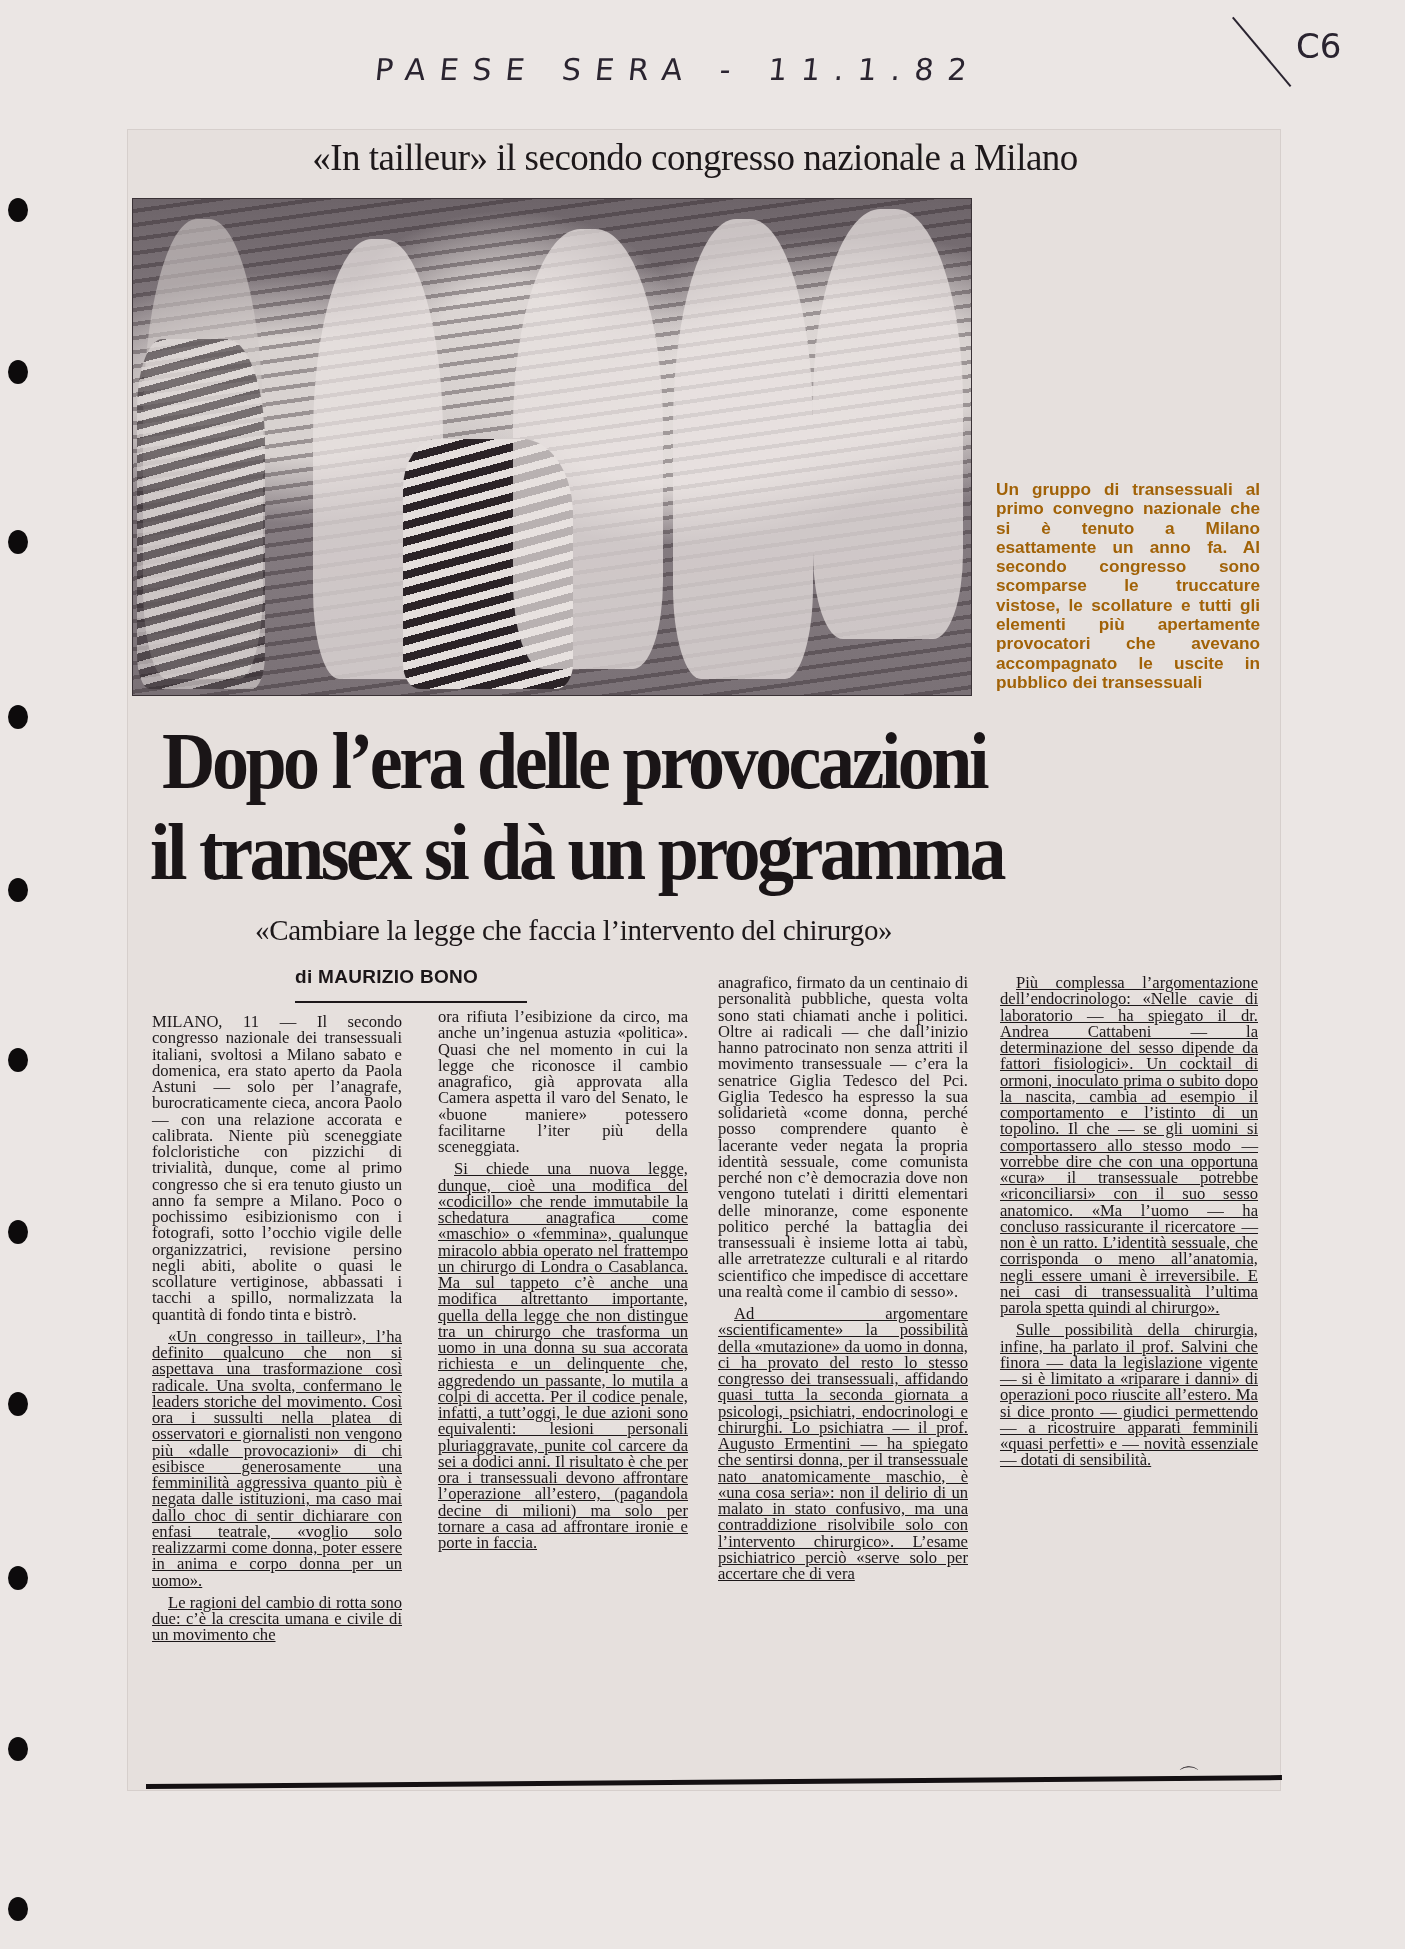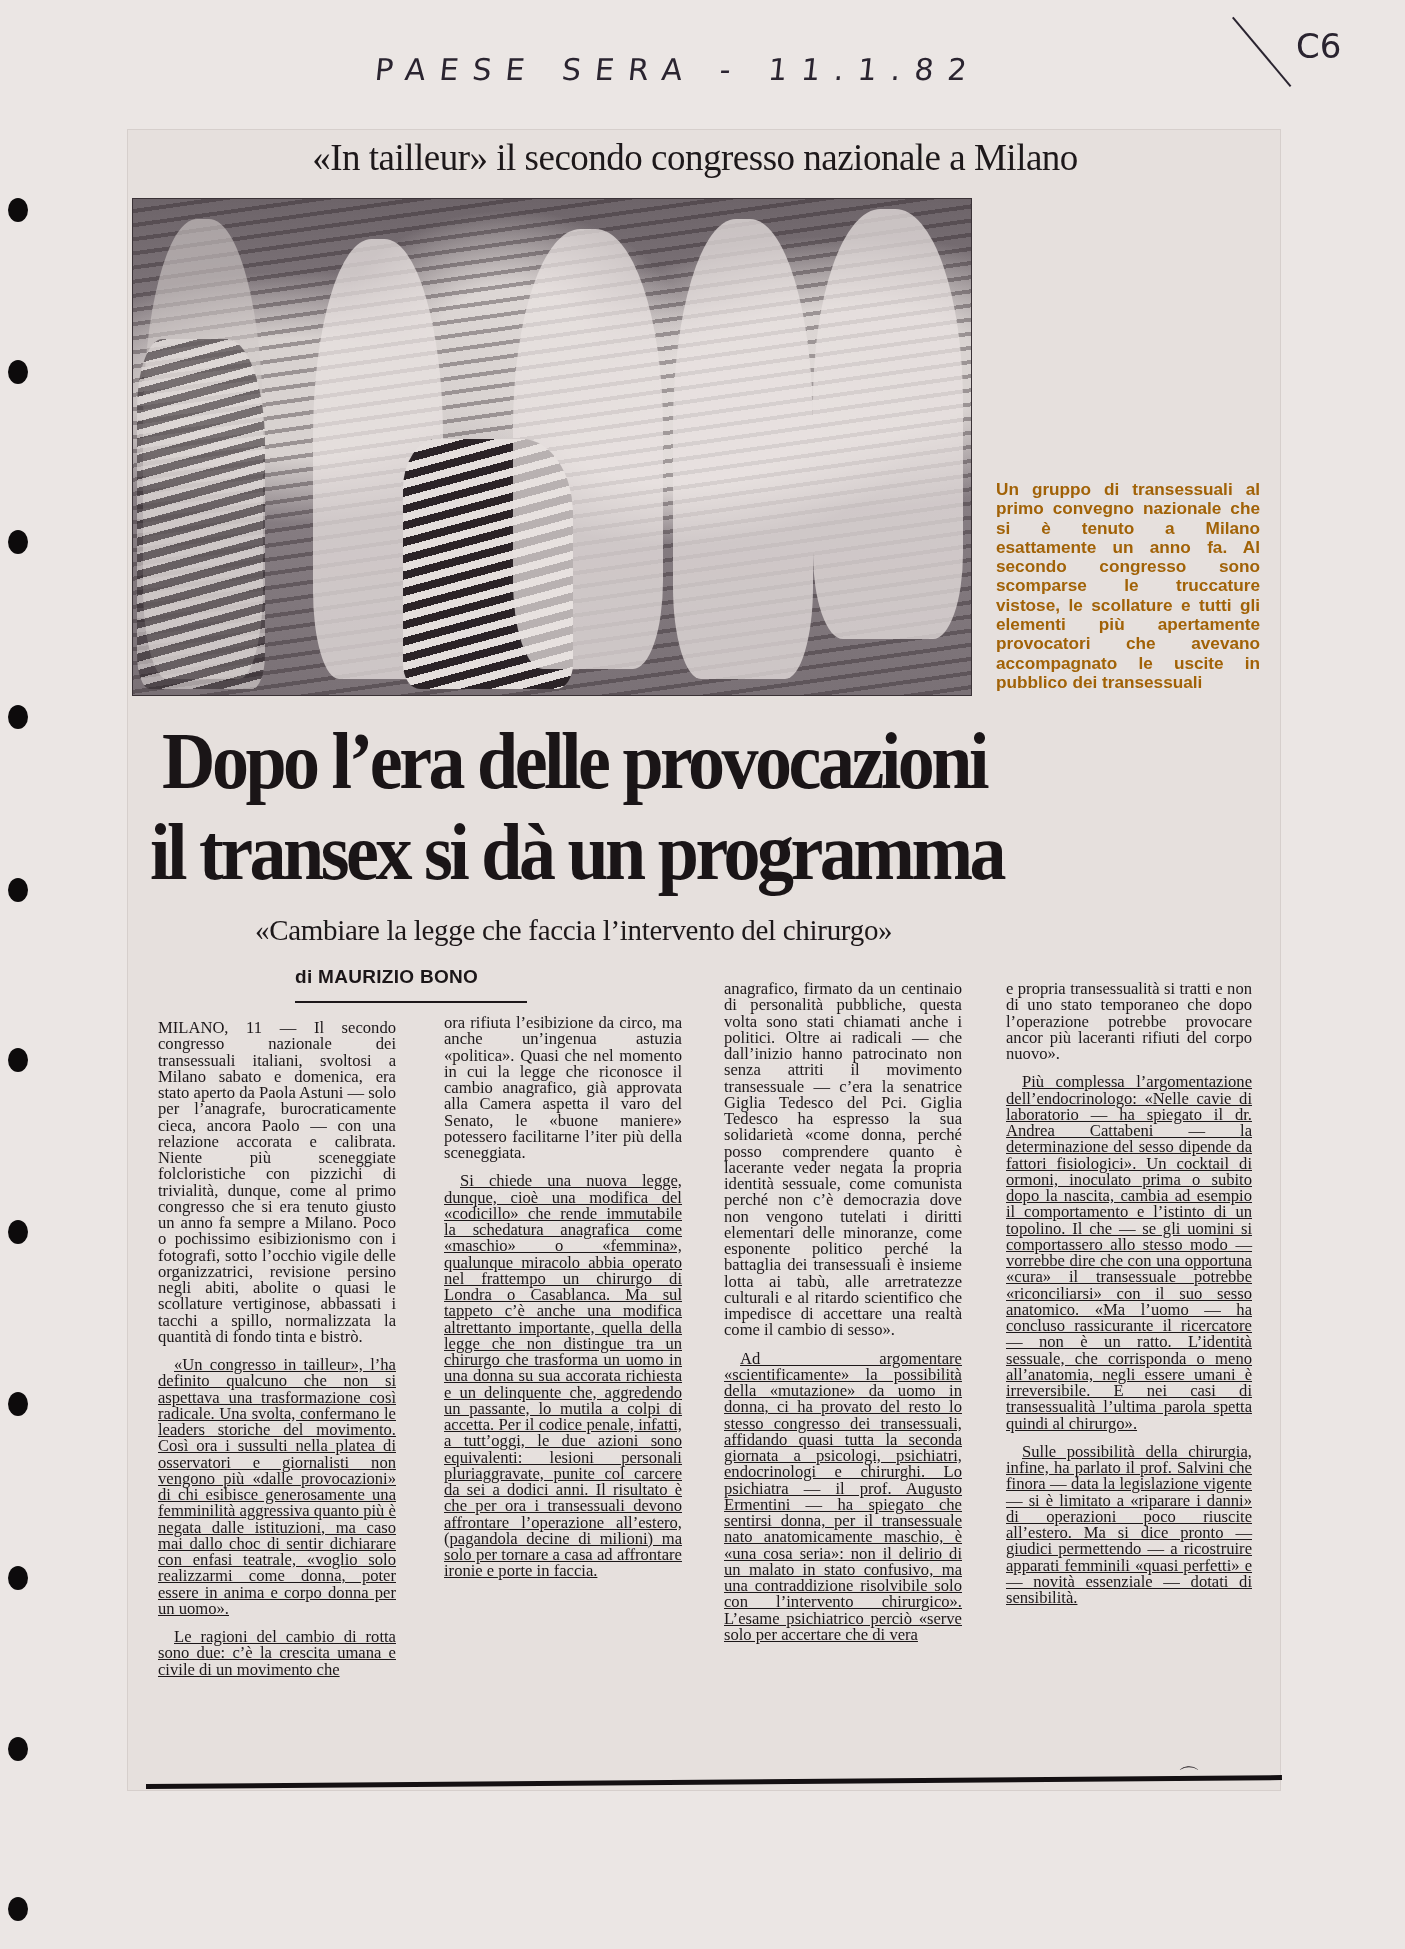--- a/index.html
+++ b/index.html
@@ -69,21 +69,21 @@
   .byline {
     position: absolute; left: 295px; top: 966px; width: 232px;
     font-family: "Liberation Sans", sans-serif; font-weight: bold; font-size: 19px;
     letter-spacing: 0.3px; border-bottom: 2px solid #1d181a; padding-bottom: 13px;
   }
   .col {
     position: absolute; width: 262px;
     font-size: 16.6px; line-height: 16.25px; text-align: justify; color: #1c1719;
     hyphens: none;
   }
-  .col p { margin: 12px; text-indent: 0; }
+  .col p { margin: 6px; text-indent: 0; }
   .col p.ind { text-indent: 16px; text-decoration: underline; }
   .col1 { left: 146px; top: 1008px; }
   .col2 { left: 432px; top: 1003px; }
   .col3 { left: 712px; top: 969px; }
   .col4 { left: 994px; top: 969px; width: 270px; }
   .rule {
     position: absolute; left: 146px; top: 1784px; width: 1136px; height: 5px;
     background: #141012; transform: rotate(-0.45deg); transform-origin: left center;
   }
   .sig { position: absolute; left: 1178px; top: 1762px; font-size: 22px; color: #2a2428; }
@@ -144,19 +144,18 @@
   <p>ora rifiuta l’esibizione da circo, ma anche un’ingenua astuzia «politica». Quasi che nel momento in cui la legge che riconosce il cambio anagrafico, già approvata alla Camera aspetta il varo del Senato, le «buone maniere» potessero facilitarne l’iter più della sceneggiata.</p>
   <p class="ind">Si chiede una nuova legge, dunque, cioè una modifica del «codicillo» che rende immutabile la schedatura anagrafica come «maschio» o «femmina», qualunque miracolo abbia operato nel frattempo un chirurgo di Londra o Casablanca. Ma sul tappeto c’è anche una modifica altrettanto importante, quella della legge che non distingue tra un chirurgo che trasforma un uomo in una donna su sua accorata richiesta e un delinquente che, aggredendo un passante, lo mutila a colpi di accetta. Per il codice penale, infatti, a tutt’oggi, le due azioni sono equivalenti: lesioni personali pluriaggravate, punite col carcere da sei a dodici anni. Il risultato è che per ora i transessuali devono affrontare l’operazione all’estero, (pagandola decine di milioni) ma solo per tornare a casa ad affrontare ironie e porte in faccia.</p>
 </div>
 
 <div class="col col3">
   <p>anagrafico, firmato da un centinaio di personalità pubbliche, questa volta sono stati chiamati anche i politici. Oltre ai radicali — che dall’inizio hanno patrocinato non senza attriti il movimento transessuale — c’era la senatrice Giglia Tedesco del Pci. Giglia Tedesco ha espresso la sua solidarietà «come donna, perché posso comprendere quanto è lacerante veder negata la propria identità sessuale, come comunista perché non c’è democrazia dove non vengono tutelati i diritti elementari delle minoranze, come esponente politico perché la battaglia dei transessuali è insieme lotta ai tabù, alle arretratezze culturali e al ritardo scientifico che impedisce di accettare una realtà come il cambio di sesso».</p>
   <p class="ind">Ad argomentare «scientificamente» la possibilità della «mutazione» da uomo in donna, ci ha provato del resto lo stesso congresso dei transessuali, affidando quasi tutta la seconda giornata a psicologi, psichiatri, endocrinologi e chirurghi. Lo psichiatra — il prof. Augusto Ermentini — ha spiegato che sentirsi donna, per il transessuale nato anatomicamente maschio, è «una cosa seria»: non il delirio di un malato in stato confusivo, ma una contraddizione risolvibile solo con l’intervento chirurgico». L’esame psichiatrico perciò «serve solo per accertare che di vera</p>
 </div>
 
 <div class="col col4">
-  <p>e propria transessualità si tratti e non di uno stato temporaneo che dopo l’operazione potrebbe provocare ancor più laceranti rifiuti del corpo nuovo».</p>
   <p class="ind">Più complessa l’argomentazione dell’endocrinologo: «Nelle cavie di laboratorio — ha spiegato il dr. Andrea Cattabeni — la determinazione del sesso dipende da fattori fisiologici». Un cocktail di ormoni, inoculato prima o subito dopo la nascita, cambia ad esempio il comportamento e l’istinto di un topolino. Il che — se gli uomini si comportassero allo stesso modo — vorrebbe dire che con una opportuna «cura» il transessuale potrebbe «riconciliarsi» con il suo sesso anatomico. «Ma l’uomo — ha concluso rassicurante il ricercatore — non è un ratto. L’identità sessuale, che corrisponda o meno all’anatomia, negli essere umani è irreversibile. E nei casi di transessualità l’ultima parola spetta quindi al chirurgo».</p>
   <p class="ind">Sulle possibilità della chirurgia, infine, ha parlato il prof. Salvini che finora — data la legislazione vigente — si è limitato a «riparare i danni» di operazioni poco riuscite all’estero. Ma si dice pronto — giudici permettendo — a ricostruire apparati femminili «quasi perfetti» e — novità essenziale — dotati di sensibilità.</p>
 </div>
 
 <div class="rule"></div>
 <div class="sig">⌒</div>
 
 </body></html>

